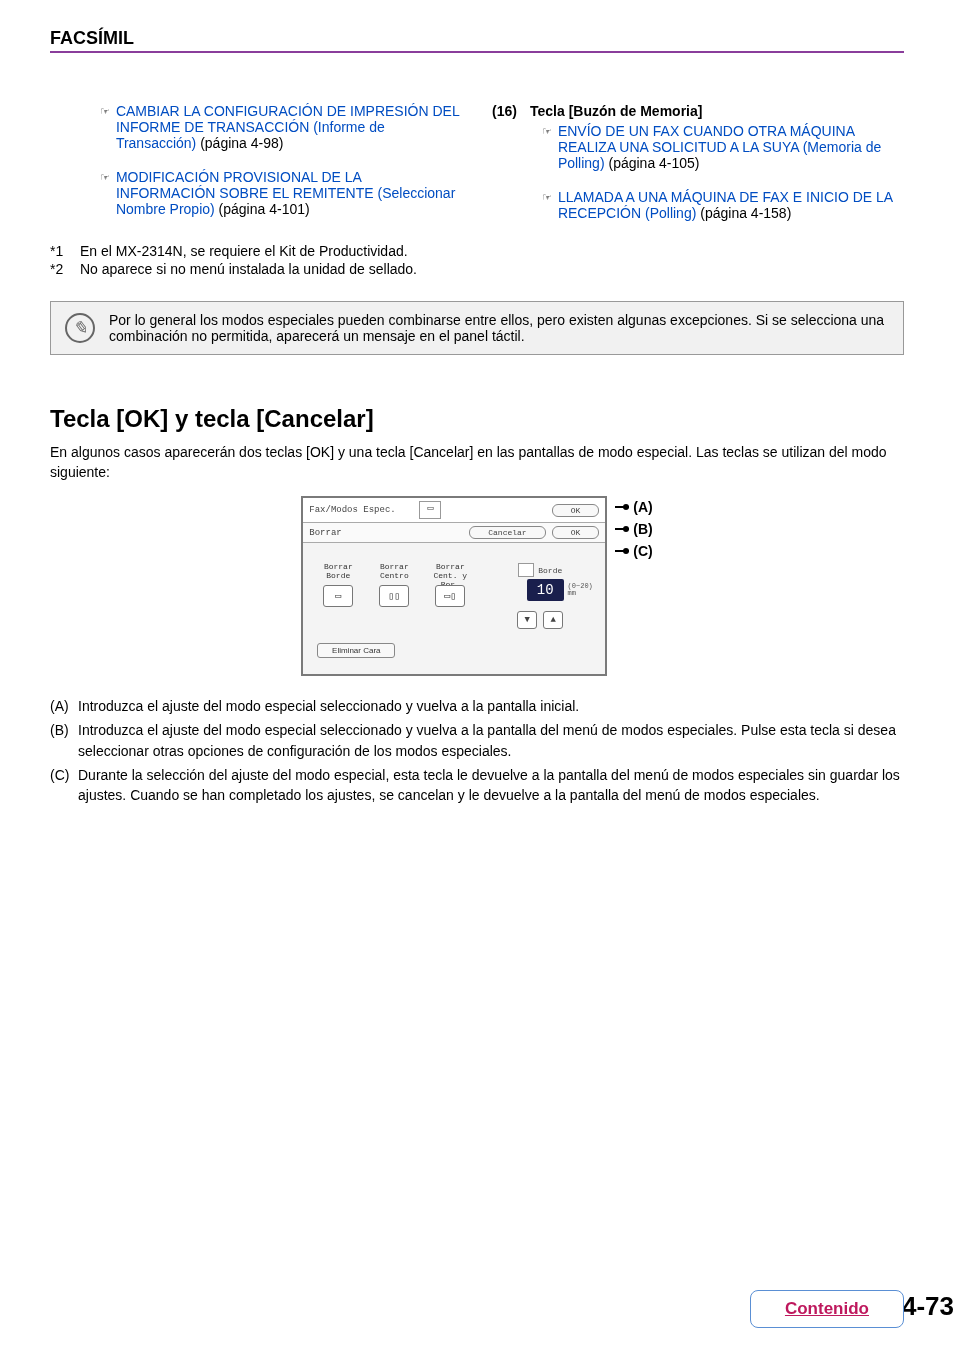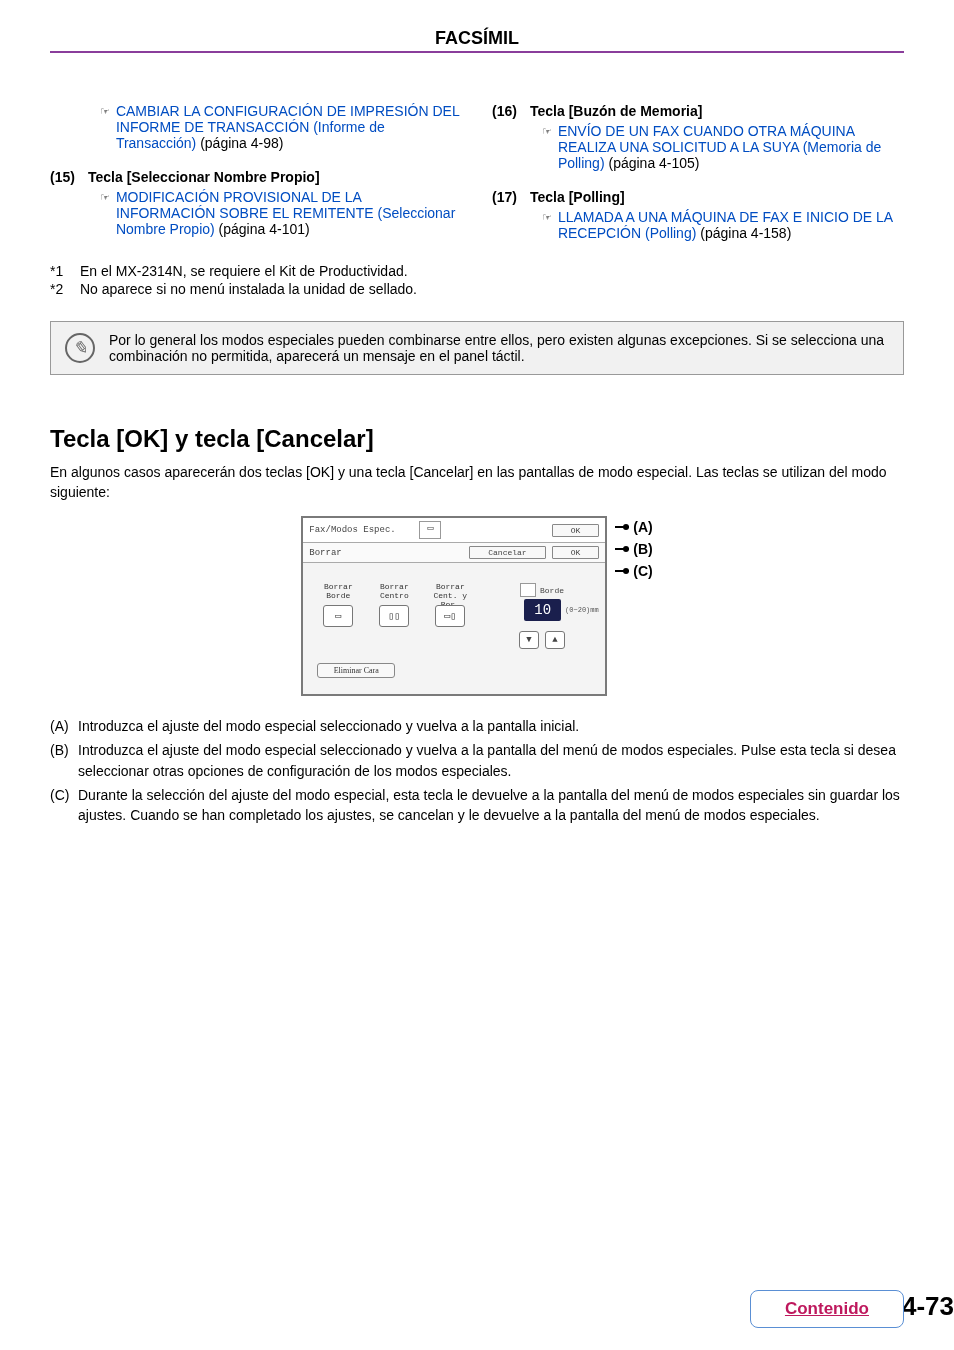--- a/index.html
+++ b/index.html
@@ -11,21 +11,21 @@
     color: #000;
     background: #fff;
     width: 954px;
   }
   .page {
     padding: 28px 50px 30px 50px;
     position: relative;
     min-height: 1350px;
   }
   .hdr {
-    text-align: center;
+    text-align: left;
     font-weight: bold;
     font-size: 18px;
     color: #000;
     padding-bottom: 2px;
   }
   .hdr-rule {
     height: 2px;
     background: #8a3d9b;
     margin-bottom: 50px;
   }
@@ -111,21 +111,21 @@
     display: flex;
     align-items: center;
     justify-content: space-between;
     padding: 3px 6px;
     border-bottom: 1px solid #aaa;
     background: #fff;
   }
   .panel-row.second { background: #fafafa; }
   .panel-btn {
     border: 1px solid #888;
-    border-radius: 1px;
+    border-radius: 6px;
     background: #f8f8f8;
     padding: 1px 18px;
     font-size: 8px;
     color: #444;
     font-family: "Courier New", monospace;
   }
   .panel-title { flex: 1; }
   .panel-center-icon {
     width: 22px;
     height: 18px;
@@ -206,21 +206,21 @@
     justify-content: center;
     font-size: 9px;
   }
   .elim-btn {
     border: 1px solid #888;
     border-radius: 3px;
     background: #f8f8f8;
     font-size: 8px;
     padding: 2px 6px;
     color: #333;
-    font-family: Liberation Serif, serif;
+    font-family: Liberation Sans, sans-serif;
     margin-left: 14px;
     margin-top: 8px;
     width: 78px;
     text-align: center;
   }
   .callouts {
     margin-left: 8px;
     font-weight: bold;
     font-size: 14px;
     position: relative;
@@ -273,24 +273,20 @@
 
     <div class="col">
 
       <div class="sub-row">
         <span class="point-icon">☞</span>
         <span>
           <a href="#" class="link">CAMBIAR LA CONFIGURACIÓN DE IMPRESIÓN DEL INFORME DE TRANSACCIÓN (Informe de Transacción)</a><span class="pg-suffix"> (página 4-98)</span>
         </span>
       </div>
 
-      <div class="item-row">
-        <div class="item-num">(15)</div>
-        <div class="item-title">Tecla [Seleccionar Nombre Propio]</div>
-      </div>
       <div class="sub-row">
         <span class="point-icon">☞</span>
         <span>
           <a href="#" class="link">MODIFICACIÓN PROVISIONAL DE LA INFORMACIÓN SOBRE EL REMITENTE (Seleccionar Nombre Propio)</a><span class="pg-suffix"> (página 4-101)</span>
         </span>
       </div>
 
       <div style="margin-top:26px;">
         <div class="notes-row">
           <div class="note-num">*1</div>
@@ -309,24 +305,20 @@
         <div class="item-num">(16)</div>
         <div class="item-title">Tecla [Buzón de Memoria]</div>
       </div>
       <div class="sub-row">
         <span class="point-icon">☞</span>
         <span>
           <a href="#" class="link">ENVÍO DE UN FAX CUANDO OTRA MÁQUINA REALIZA UNA SOLICITUD A LA SUYA (Memoria de Polling)</a><span class="pg-suffix"> (página 4-105)</span>
         </span>
       </div>
 
-      <div class="item-row">
-        <div class="item-num">(17)</div>
-        <div class="item-title">Tecla [Polling]</div>
-      </div>
       <div class="sub-row">
         <span class="point-icon">☞</span>
         <span>
           <a href="#" class="link">LLAMADA A UNA MÁQUINA DE FAX E INICIO DE LA RECEPCIÓN (Polling)</a><span class="pg-suffix"> (página 4-158)</span>
         </span>
       </div>
     </div>
   </div>
 
   <div class="info-box">
@@ -366,21 +358,21 @@
             <div class="pb-icon">▭▯</div>
           </div>
         </div>
         <div class="pb-right">
           <div class="pb-right-top">
             <div class="sm-icon"></div>
             <span>Borde</span>
           </div>
           <div style="display:flex; align-items:center; gap:4px; margin-top:2px;">
             <div class="val-display">10</div>
-            <div style="display:flex; line-height:1;">
+            <div style="display:flex; flex-direction:column; line-height:1;">
               <span class="val-range">(0~20)</span>
               <span class="val-range">mm</span>
             </div>
           </div>
           <div class="arrows">
             <div class="arrow-btn">▼</div>
             <div class="arrow-btn">▲</div>
           </div>
         </div>
       </div>

